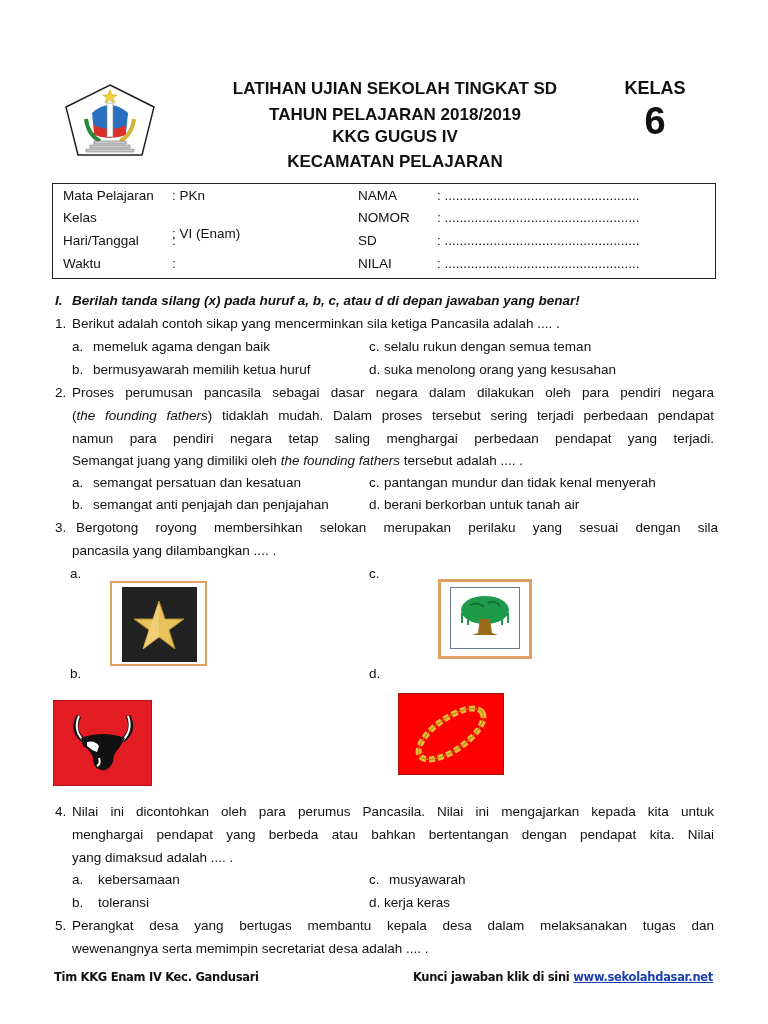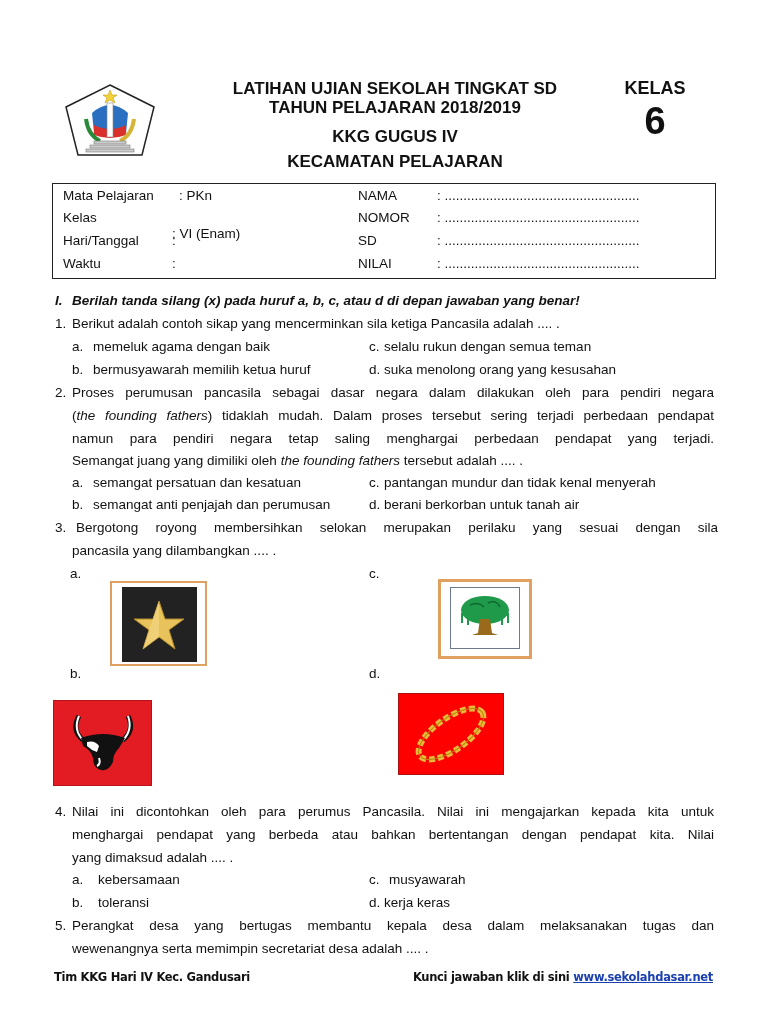--- a/index.html
+++ b/index.html
@@ -30,29 +30,29 @@
   <path d="M30,42 Q46,50 62,42 L62,52 Q46,58 30,52 Z" fill="#d9302b"></path>
   <rect x="43" y="20" width="6" height="34" fill="#fff" stroke="#888" stroke-width="0.6"></rect>
   <path d="M22,36 Q24,52 36,58" stroke="#2a8a3a" stroke-width="4" fill="none"></path>
   <path d="M70,36 Q68,52 56,58" stroke="#d4b53a" stroke-width="4" fill="none"></path>
   <rect x="30" y="58" width="32" height="3" fill="#ccc" stroke="#666" stroke-width="0.5"></rect>
   <rect x="26" y="62" width="40" height="3" fill="#ccc" stroke="#666" stroke-width="0.5"></rect>
   <rect x="22" y="66" width="48" height="3" fill="#ccc" stroke="#666" stroke-width="0.5"></rect>
 </svg>
 
 <div class="header-line" style="top:77px">LATIHAN UJIAN SEKOLAH TINGKAT SD</div>
-<div class="header-line" style="top:96px">TAHUN PELAJARAN 2018/2019</div>
+<div class="header-line" style="top:103px">TAHUN PELAJARAN 2018/2019</div>
 <div class="header-line" style="top:125px">KKG GUGUS IV</div>
 <div class="header-line" style="top:150px">KECAMATAN PELAJARAN</div>
 <div class="abs kelas-label">KELAS</div>
 <div class="abs kelas-num">6</div>
 
 <div class="abs info-box">
   <div class="info-row" style="left:10px;top:1px">Mata Pelajaran</div>
-  <div class="info-row" style="left:126px;top:1px">: PKn</div>
+  <div class="info-row" style="left:119px;top:1px">: PKn</div>
   <div class="info-row" style="left:10px;top:23px">Kelas</div>
   <div class="info-row" style="left:119px;top:39px">: VI (Enam)</div>
   <div class="info-row" style="left:10px;top:46px">Hari/Tanggal</div>
   <div class="info-row" style="left:119px;top:46px">:</div>
   <div class="info-row" style="left:10px;top:69px">Waktu</div>
   <div class="info-row" style="left:119px;top:69px">:</div>
 
   <div class="info-row" style="left:305px;top:1px">NAMA</div>
   <div class="info-row" style="left:384px;top:1px">: ....................................................</div>
   <div class="info-row" style="left:305px;top:23px">NOMOR</div>
@@ -78,21 +78,21 @@
 <div class="t" style="left:384px;top:359px">suka menolong orang yang kesusahan</div>
 
 <div class="t" style="left:55px;top:382px">2.</div>
 <div class="just" style="left:72px;top:381px;width:642px">Proses perumusan pancasila sebagai dasar negara dalam dilakukan oleh para pendiri negara</div>
 <div class="just" style="left:72px;top:404px;width:642px"><span>(</span><i>the founding fathers</i><span>)</span> <span>tidaklah mudah. Dalam proses tersebut sering terjadi perbedaan pendapat</span></div>
 <div class="just" style="left:72px;top:427px;width:642px">namun para pendiri negara tetap saling menghargai perbedaan pendapat yang terjadi.</div>
 <div class="t" style="left:72px;top:450px"><span>Semangat juang yang dimiliki oleh</span> <i>the founding fathers</i> <span>tersebut adalah .... .</span></div>
 <div class="t" style="left:72px;top:472px">a.</div>
 <div class="t" style="left:93px;top:472px">semangat persatuan dan kesatuan</div>
 <div class="t" style="left:72px;top:494px">b.</div>
-<div class="t" style="left:93px;top:494px">semangat anti penjajah dan perumusan</div>
+<div class="t" style="left:93px;top:494px">semangat anti penjajah dan penjajahan</div>
 <div class="t" style="left:369px;top:472px">c.</div>
 <div class="t" style="left:384px;top:472px">pantangan mundur dan tidak kenal menyerah</div>
 <div class="t" style="left:369px;top:494px">d.</div>
 <div class="t" style="left:384px;top:494px">berani berkorban untuk tanah air</div>
 
 <div class="t" style="left:55px;top:517px">3.</div>
 <div class="just" style="left:76px;top:516px;width:642px">Bergotong royong membersihkan selokan merupakan perilaku yang sesuai dengan sila</div>
 <div class="t" style="left:72px;top:540px">pancasila yang dilambangkan .... .</div>
 
 <div class="t" style="left:70px;top:563px">a.</div>
@@ -149,17 +149,17 @@
 <div class="t" style="left:98px;top:892px">toleransi</div>
 <div class="t" style="left:369px;top:869px">c.</div>
 <div class="t" style="left:389px;top:869px">musyawarah</div>
 <div class="t" style="left:369px;top:892px">d.</div>
 <div class="t" style="left:384px;top:892px">kerja keras</div>
 
 <div class="t" style="left:55px;top:915px">5.</div>
 <div class="just" style="left:72px;top:914px;width:642px">Perangkat desa yang bertugas membantu kepala desa dalam melaksanakan tugas dan</div>
 <div class="t" style="left:72px;top:938px">wewenangnya serta memimpin secretariat desa adalah .... .</div>
 
-<div class="footer" style="left:54px">Tim KKG Hari IV Kec. Gandusari</div>
+<div class="footer" style="left:54px">Tim KKG Enam IV Kec. Gandusari</div>
 <div class="footer" style="right:55px">
   <span>Kunci jawaban klik di sini</span>
   <a>www.sekolahdasar.net</a>
 </div>
 
 </body></html>

